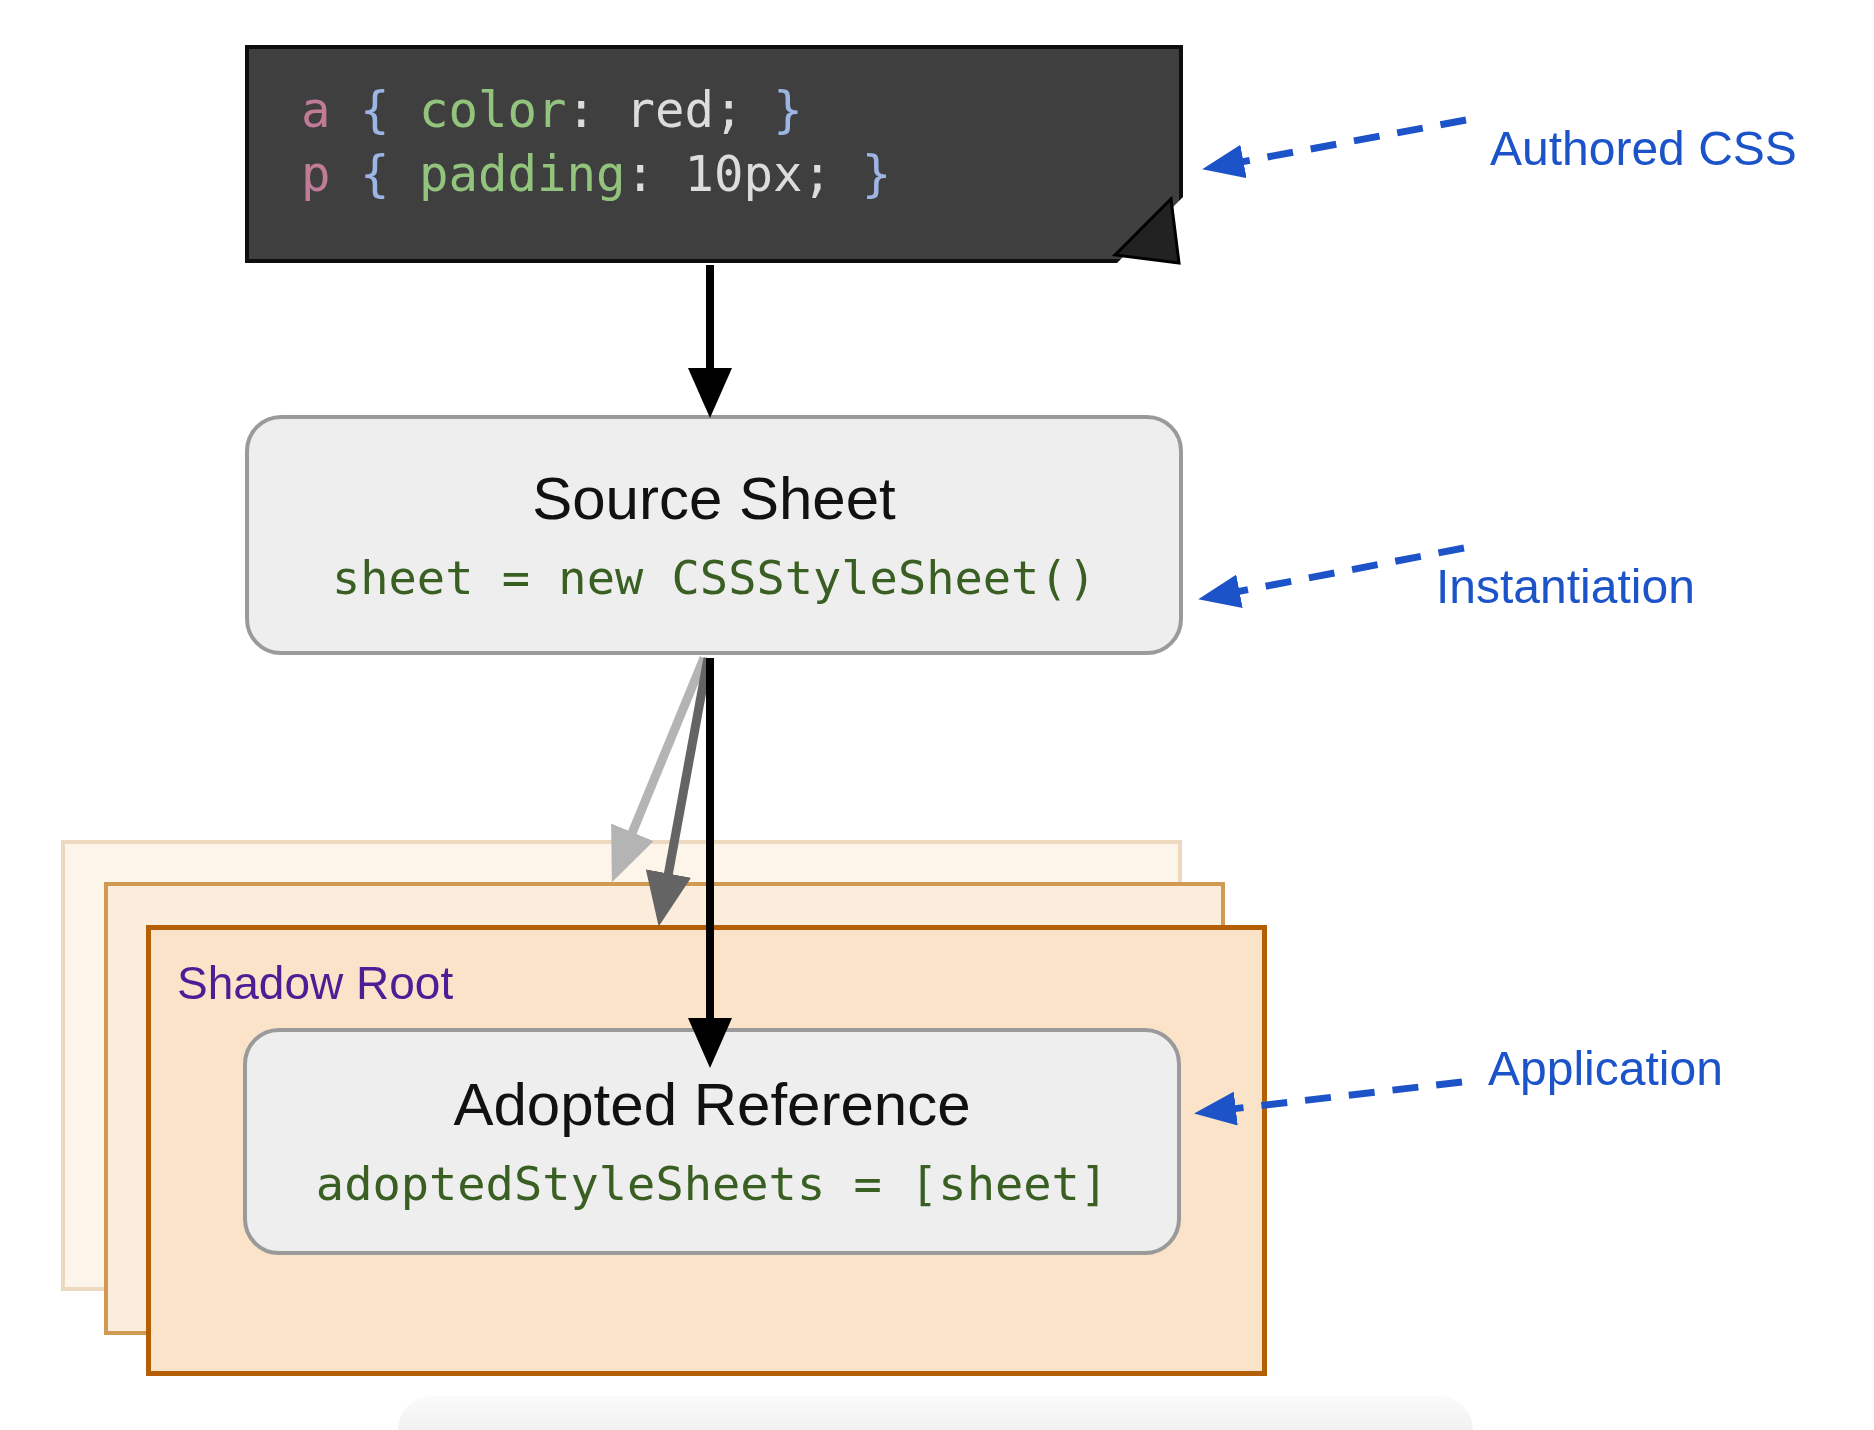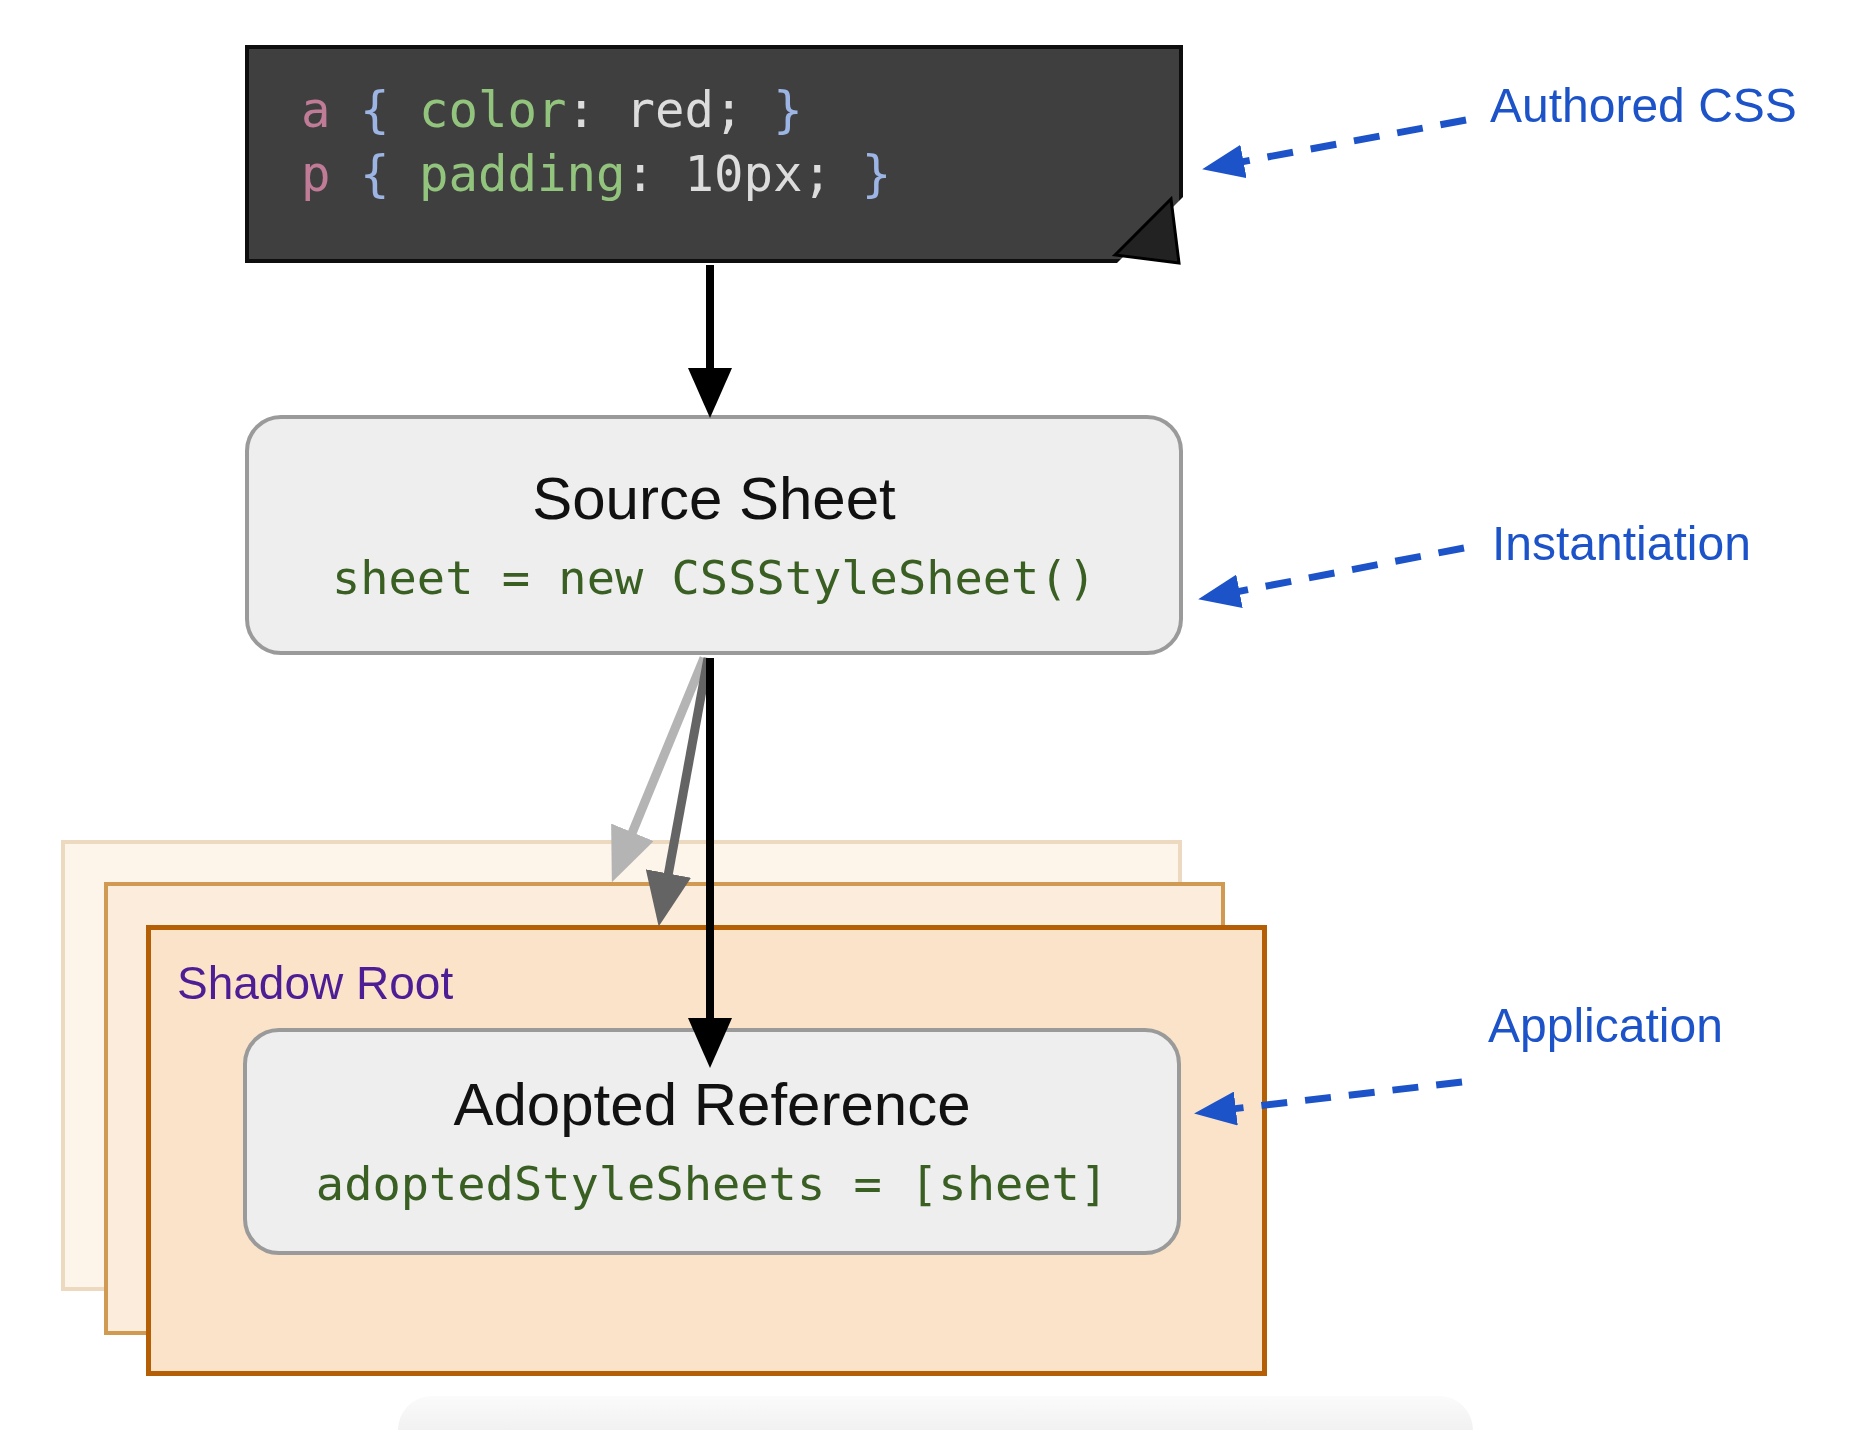--- a/index.html
+++ b/index.html
@@ -37,23 +37,23 @@
   .box-code  { font-family:"DejaVu Sans Mono", monospace; font-size:47px; line-height:1.1; color:#3a5f23; white-space:pre;margin-top:16px; }
 
   
   .shadow-layer { position:absolute; box-sizing:border-box; }
   .shadow-layer.back  { left:61px;  top:840px; width:1121px; height:451px; background:#fdf4ea; border:4px solid #ecd9bf; z-index:1; }
   .shadow-layer.mid   { left:104px; top:882px; width:1121px; height:453px; background:#fcecdb; border:4px solid #d09a52; z-index:2; }
   .shadow-layer.front { left:146px; top:925px; width:1121px; height:451px; background:#fae3c9; border:5px solid #b45f06; z-index:3; }
   .shadow-label { position:absolute; left:26px; top:26px; font-size:46px; color:#4c1d95; }
 
   
-  .blue-label { position:absolute; font-size:48px; color:#1d53c8; white-space:nowrap; z-index:12; }
+  .blue-label { position:absolute; font-size:48px; color:#1d53c8; white-space:nowrap; z-index:12;margin-top:43px; }
   .blue-label.authored      { left:1490px; top:78px;  }
-  .blue-label.instantiation { left:1492px; top:516px;text-align:right; }
+  .blue-label.instantiation { left:1436px; top:516px;text-align:right; }
   .blue-label.application   { left:1488px; top:998px;}
 
   
   .faint-bottom {
     position:absolute; left:398px; top:1396px; width:1075px; height:34px;
     background:linear-gradient(#fbfbfb,#f1f1f1); border-radius:42px 42px 0 0; z-index:0;
   }
   .overlay { position:absolute; left:0; top:0; width:1874px; height:1430px; z-index:10; pointer-events:none; }
 </style>
 </head>

